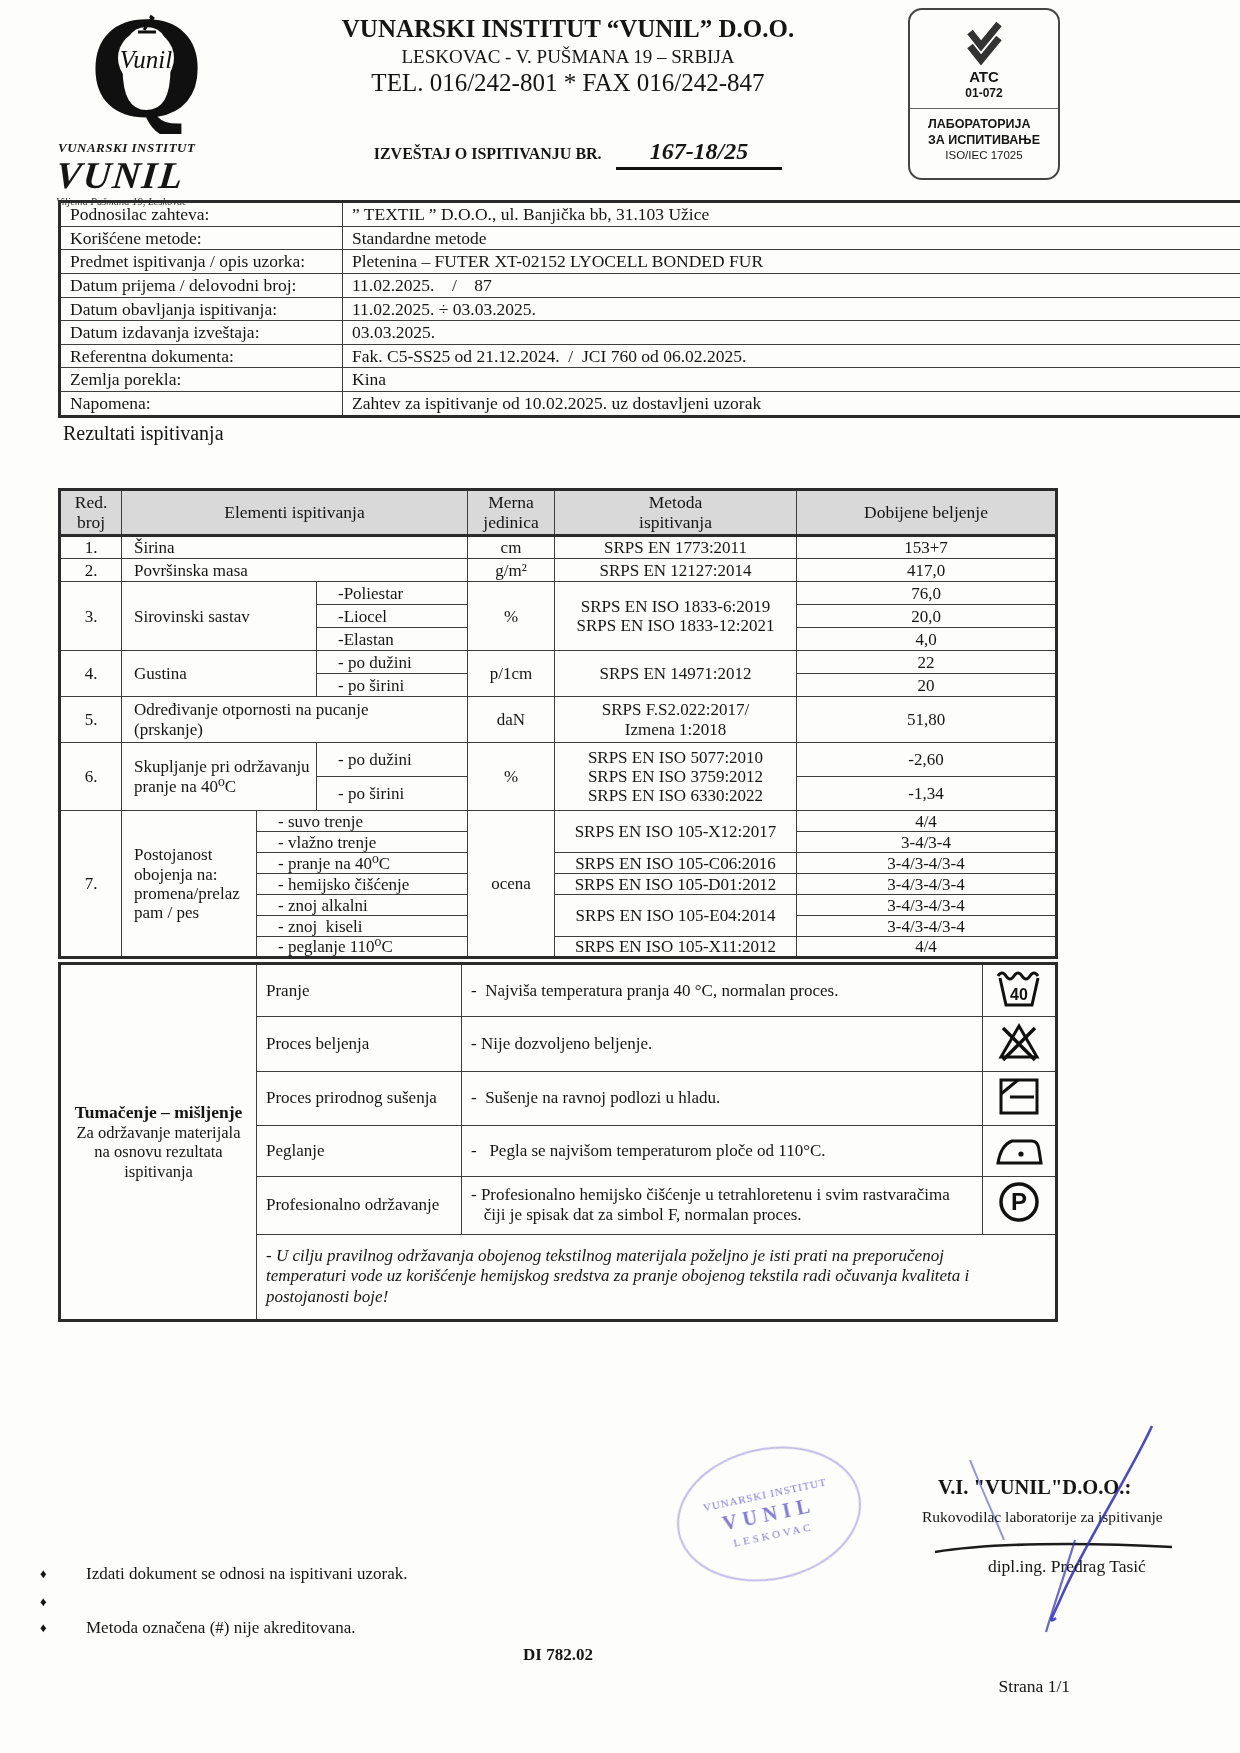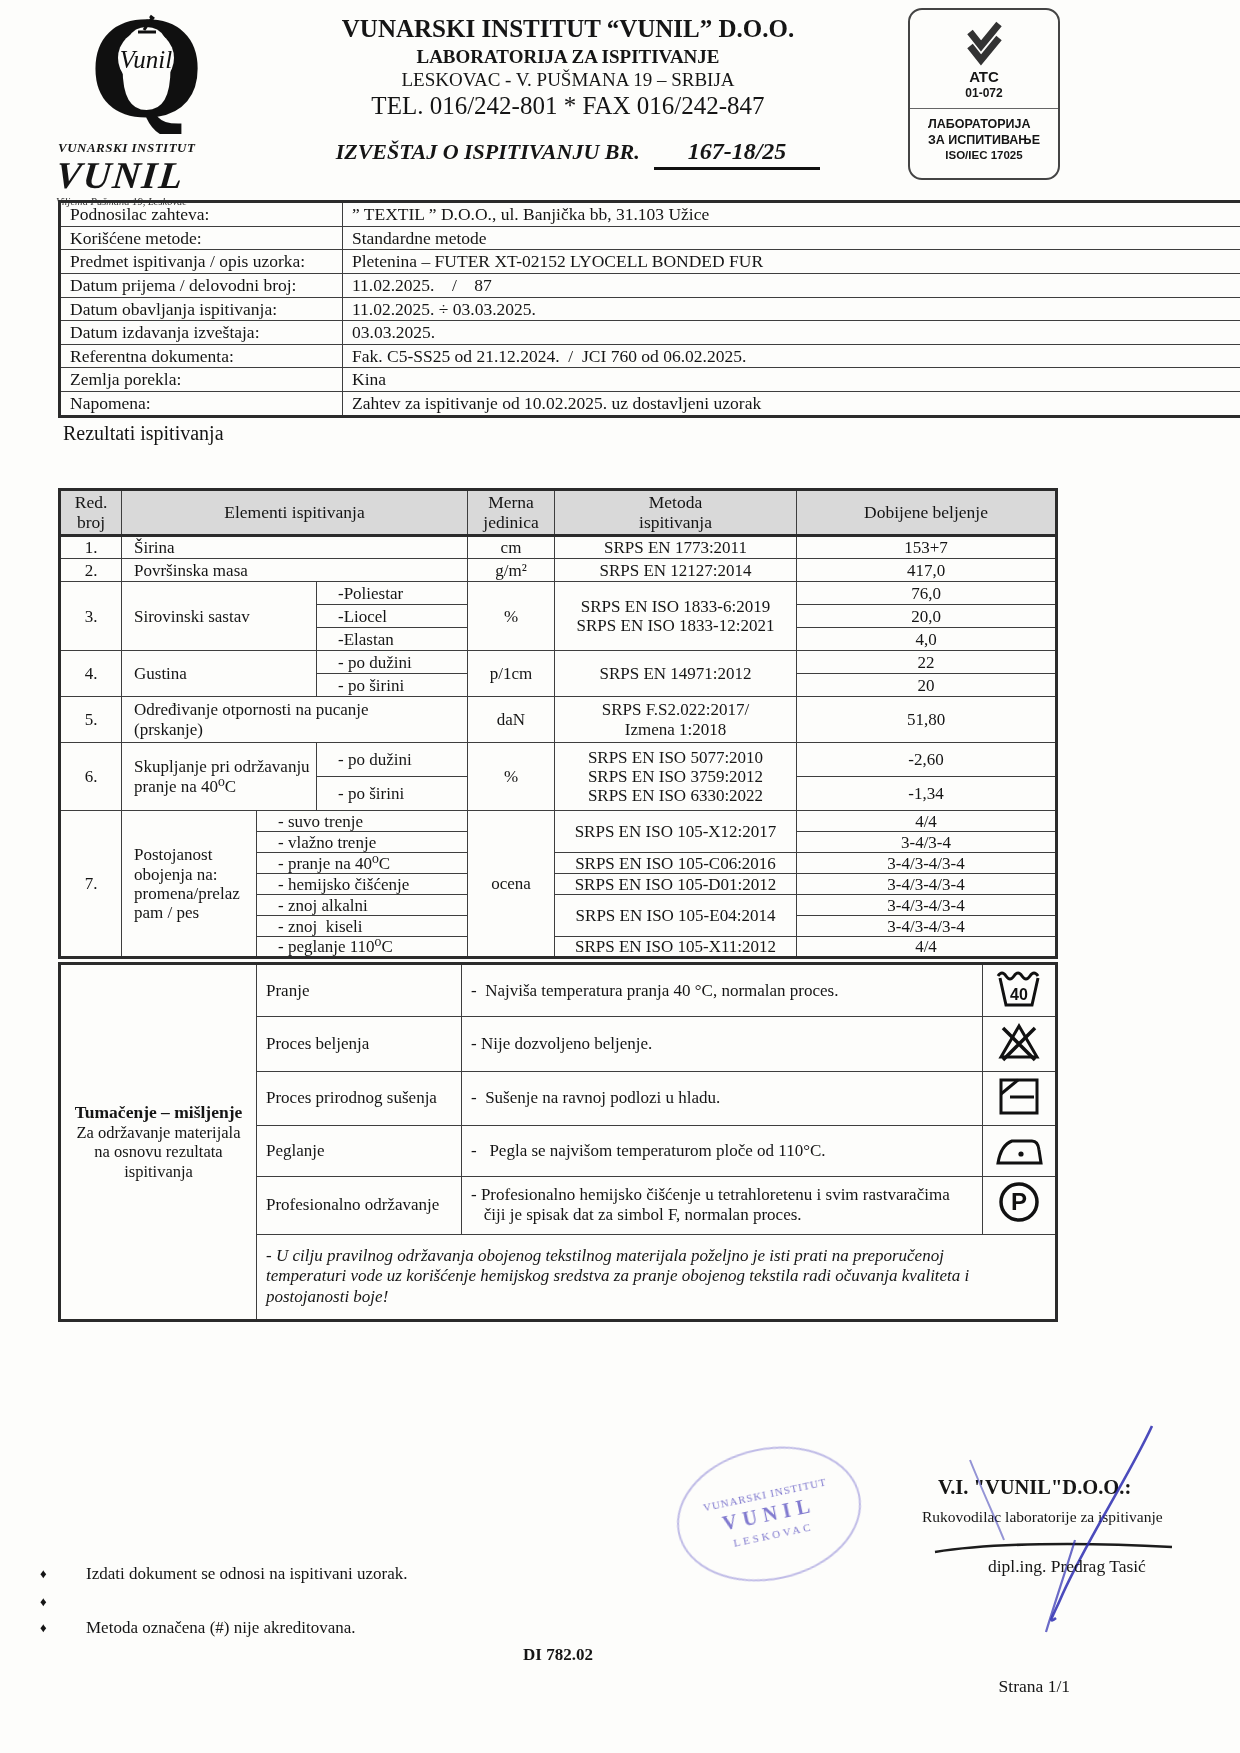--- a/index.html
+++ b/index.html
@@ -13,29 +13,29 @@
   .logo-block{left:52px;top:6px;width:190px;text-align:center}
   .inst-small{font-weight:bold;font-style:italic;font-size:13px;letter-spacing:.5px;margin-top:2px;text-align:left;padding-left:6px}
   .vunil-logo{font-weight:900;font-style:italic;font-size:38px;letter-spacing:2px;line-height:1;transform:skewX(-6deg);text-align:left;padding-left:4px}
   .addr-small{font-size:10.5px;font-style:italic;color:#333;text-align:left;padding-left:4px;margin-top:2px}
   .header-center{left:248px;top:14px;width:640px;text-align:center;line-height:1.22}
   .h-name{font-size:25px;font-weight:bold}
   .h-lab{font-size:19px;font-weight:bold}
   .h-addr{font-size:19px}
   .h-tel{font-size:25px}
   .title-row{left:248px;top:138px;width:660px;display:flex;justify-content:center;align-items:baseline}
-  .t-main{font-size:22px;font-weight:bold;font-style:italic}
+  .t-main{font-size:16px;font-weight:bold;}
   .t-num{font-size:24px;font-weight:bold;font-style:italic;border-bottom:3px solid #111;padding:0 34px 2px;margin-left:14px}
   .badge{left:908px;top:8px;width:152px;height:172px;border:2px solid #444;border-radius:14px;
          display:flex;flex-direction:column;align-items:center;padding-top:10px}
   .badge-atc{font-family:"Liberation Sans",sans-serif;font-weight:bold;font-size:15px;margin-top:2px}
   .badge-code{font-family:"Liberation Sans",sans-serif;font-weight:bold;font-size:12px;margin-top:1px}
   .badge-div{width:100%;border-top:1.5px solid #666;margin-top:8px}
   .badge-l{font-family:"Liberation Sans",sans-serif;font-weight:bold;font-size:12.5px;line-height:1.25;margin-top:8px}
-  .badge-iso{font-family:"Liberation Sans",sans-serif;font-weight:bold;font-size:11.5px;margin-top:1px}
+  .badge-iso{font-family:"Liberation Sans",sans-serif;font-weight:normal;font-size:11.5px;margin-top:1px}
 
   
   .info-table{left:58px;top:200px;width:1188px;border:3px solid #2b2b2b;position:absolute}
   .info-table td{border:1.5px solid #3e3e3e;font-size:17.5px;padding:1px 9px;white-space:pre-wrap;line-height:1.18}
   .info-table td.lbl{width:283px}
   .info-table tr{height:22.5px}
 
   .results-heading{left:63px;top:422px;font-size:20px}
 
   
@@ -94,21 +94,20 @@
         <circle cx="86" cy="17" r="2" fill="#101010"></circle>
       </g>
     </svg>
     <div class="inst-small">VUNARSKI INSTITUT</div>
     <div class="vunil-logo">VUNIL</div>
     <div class="addr-small">Viljema Pušmana 19, Leskovac</div>
   </div>
 
   <div class="abs header-center">
     <div class="h-name">VUNARSKI INSTITUT “VUNIL” D.O.O.</div>
-    <div class="h-lab">LABORATORIJA ZA ISPITIVANJE</div>
     <div class="h-addr">LESKOVAC - V. PUŠMANA 19 – SRBIJA</div>
     <div class="h-tel">TEL. 016/242-801 * FAX  016/242-847</div>
   </div>
 
   <div class="abs title-row">
     <span class="t-main">IZVEŠTAJ O ISPITIVANJU BR.</span>
     <span class="t-num">167-18/25</span>
   </div>
 
   <div class="abs badge">

